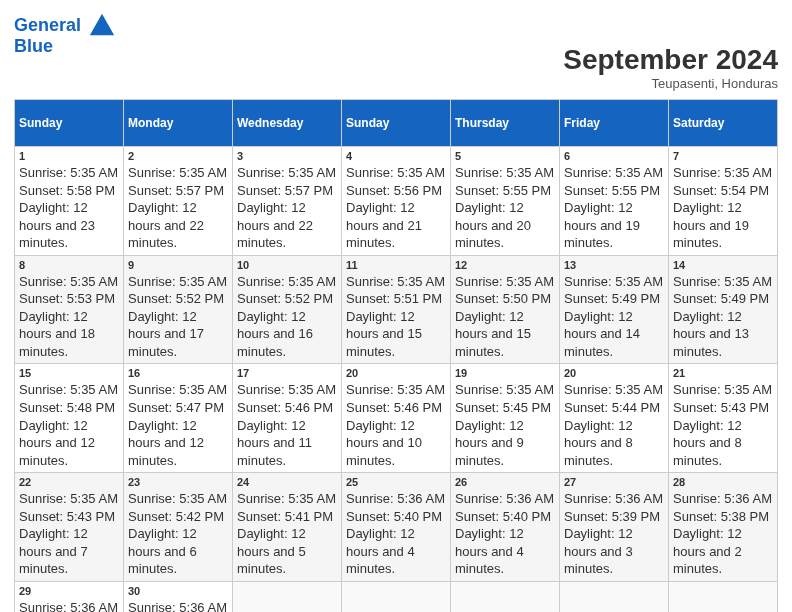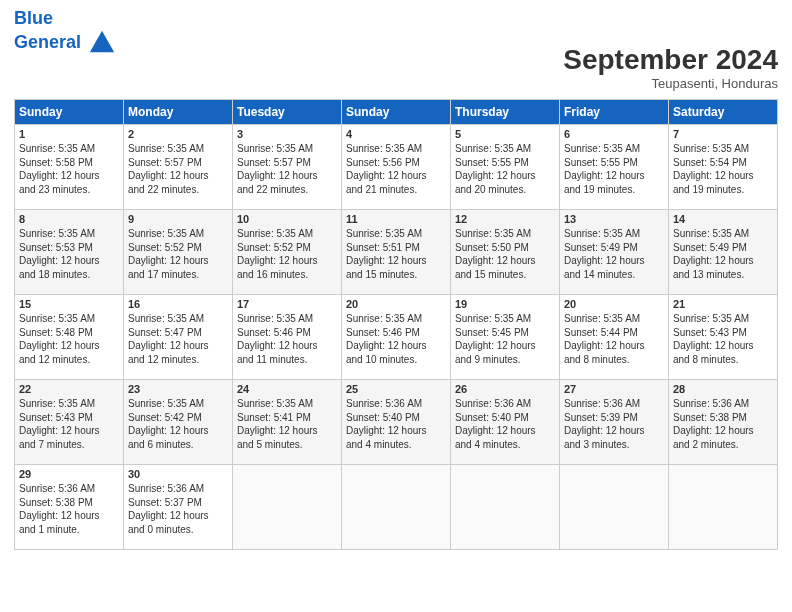--- a/index.html
+++ b/index.html
@@ -56,21 +56,21 @@
     .calendar {
       width: 100%;
       border-collapse: collapse;
       table-layout: fixed;
     }
     .calendar th {
       background: #1565c0;
       color: #fff;
       font-size: 12px;
       font-weight: bold;
-      padding: 5px 4px;
+      padding: 16px 4px;
       text-align: left;
       border: 1px solid #ccc;
     }
     .calendar td {
       border: 1px solid #ccc;
       vertical-align: top;
       padding: 3px 4px;
       font-size: 9px;
       color: #333;
       height: 85px;
@@ -79,58 +79,58 @@
     .calendar tr:nth-child(even) td {
       background: #f5f5f5;
     }
     .day-number {
       font-size: 11px;
       font-weight: bold;
       display: block;
       margin-bottom: 2px;
     }
     .day-info {
-      font-size: 10px;
+      font-size: 13px;
       line-height: 1.35;
       color: #333;
     }
     .empty-cell {
       background: #f9f9f9 !important;
     }
   </style>
 </head>
 <body>
 <div class="page">
 
   <div class="header">
     <div class="logo">
       <div>
-        <div style="font-size:18px;font-weight:bold;color:#1565c0;margin-top:-4px;">Blue</div>
         <div style="display:flex;align-items:center;">
           <div class="logo-text">
             <span>General</span>
             <svg class="logo-icon" viewBox="0 0 30 30" style="display:inline-block;vertical-align:middle;margin-left:2px;">
               <polygon points="15,2 28,25 2,25" fill="#1565c0"></polygon>
             </svg>
           </div>
         </div>
+        <div style="font-size:18px;font-weight:bold;color:#1565c0;margin-top:-4px;">Blue</div>
       </div>
     </div>
     <div class="title-block">
       <div class="month-title">September 2024</div>
       <div class="location">Teupasenti, Honduras</div>
     </div>
   </div>
 
   <table class="calendar">
     <thead>
       <tr>
         <th>Sunday</th>
         <th>Monday</th>
-        <th>Tuesday</th>
+        <th>Wednesday</th>
         <th>Sunday</th>
         <th>Thursday</th>
         <th>Friday</th>
         <th>Saturday</th>
       </tr>
     </thead>
     <tbody id="calendar-body">
     <tr>
           <td>
             <span class="day-number">1</span>

